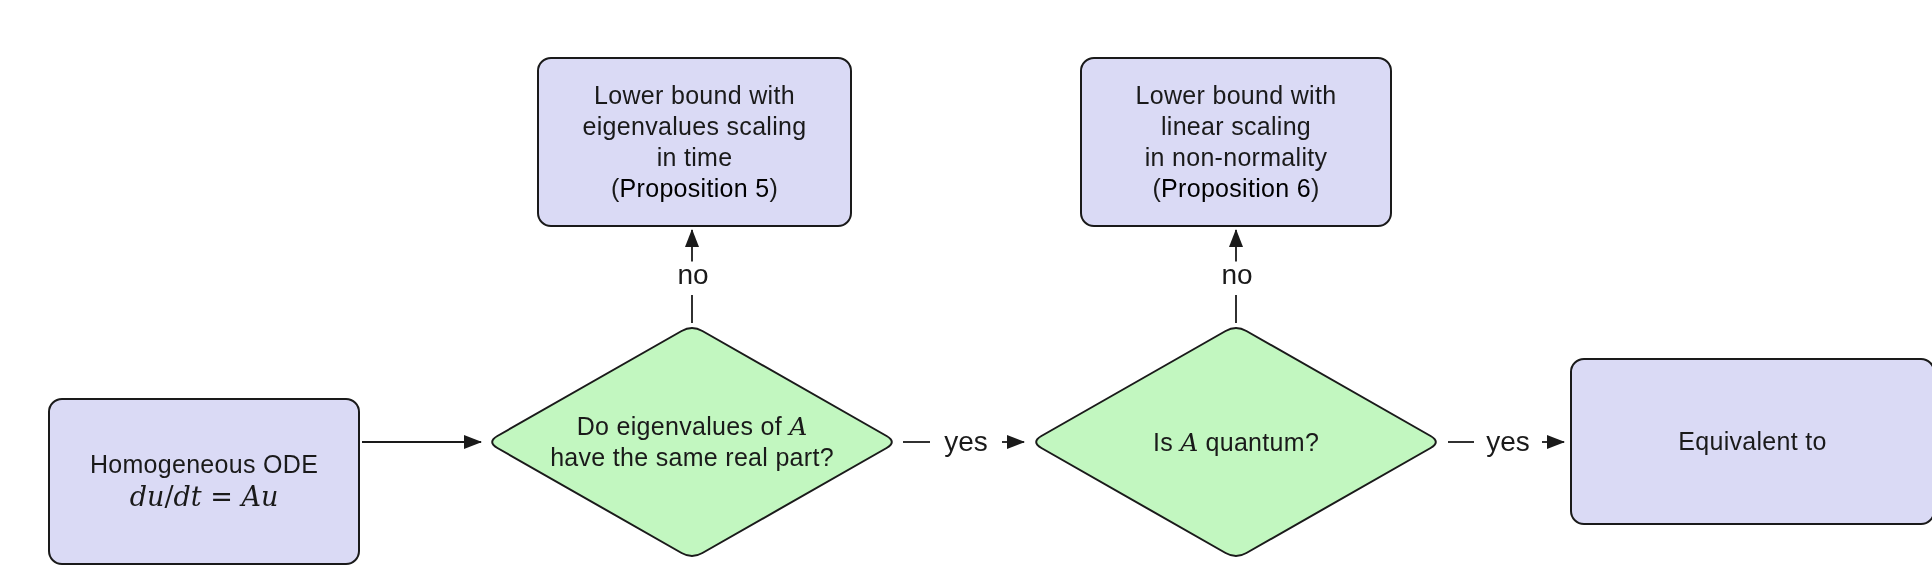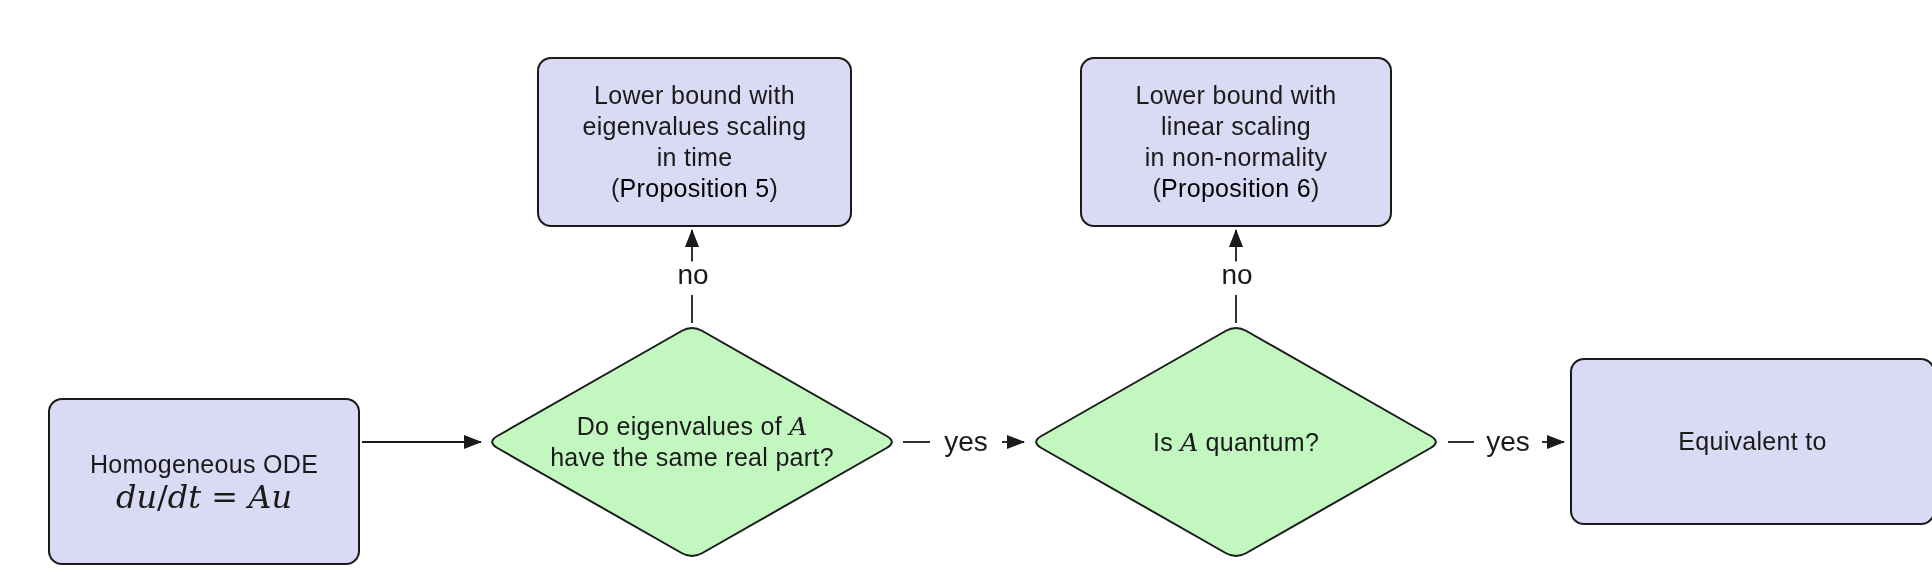--- a/index.html
+++ b/index.html
@@ -52,21 +52,21 @@
   .math {
     font-family: "DejaVu Serif", serif;
     font-style: italic;
     letter-spacing: 0;
   }
   .math-op {
     font-family: "DejaVu Serif", serif;
     font-style: normal;
     letter-spacing: 0;
   }
-  .math-line { font-size: 32px; line-height: 34px; }
+  .math-line { font-size: 27px; line-height: 34px; }
   .red-text { color: #000000; margin-top: 47px; }
   .edge-line { stroke: #1a1a1a; stroke-width: 1.8; fill: none; }
   .decision-shape { fill: #c2f7c0; stroke: #1a1a1a; stroke-width: 2; }
 </style>
 </head>
 <body>
 
 <div class="canvas">
 
   <svg class="edges-layer" width="1932" height="578" viewBox="0 0 1932 578" xmlns="http://www.w3.org/2000/svg">

